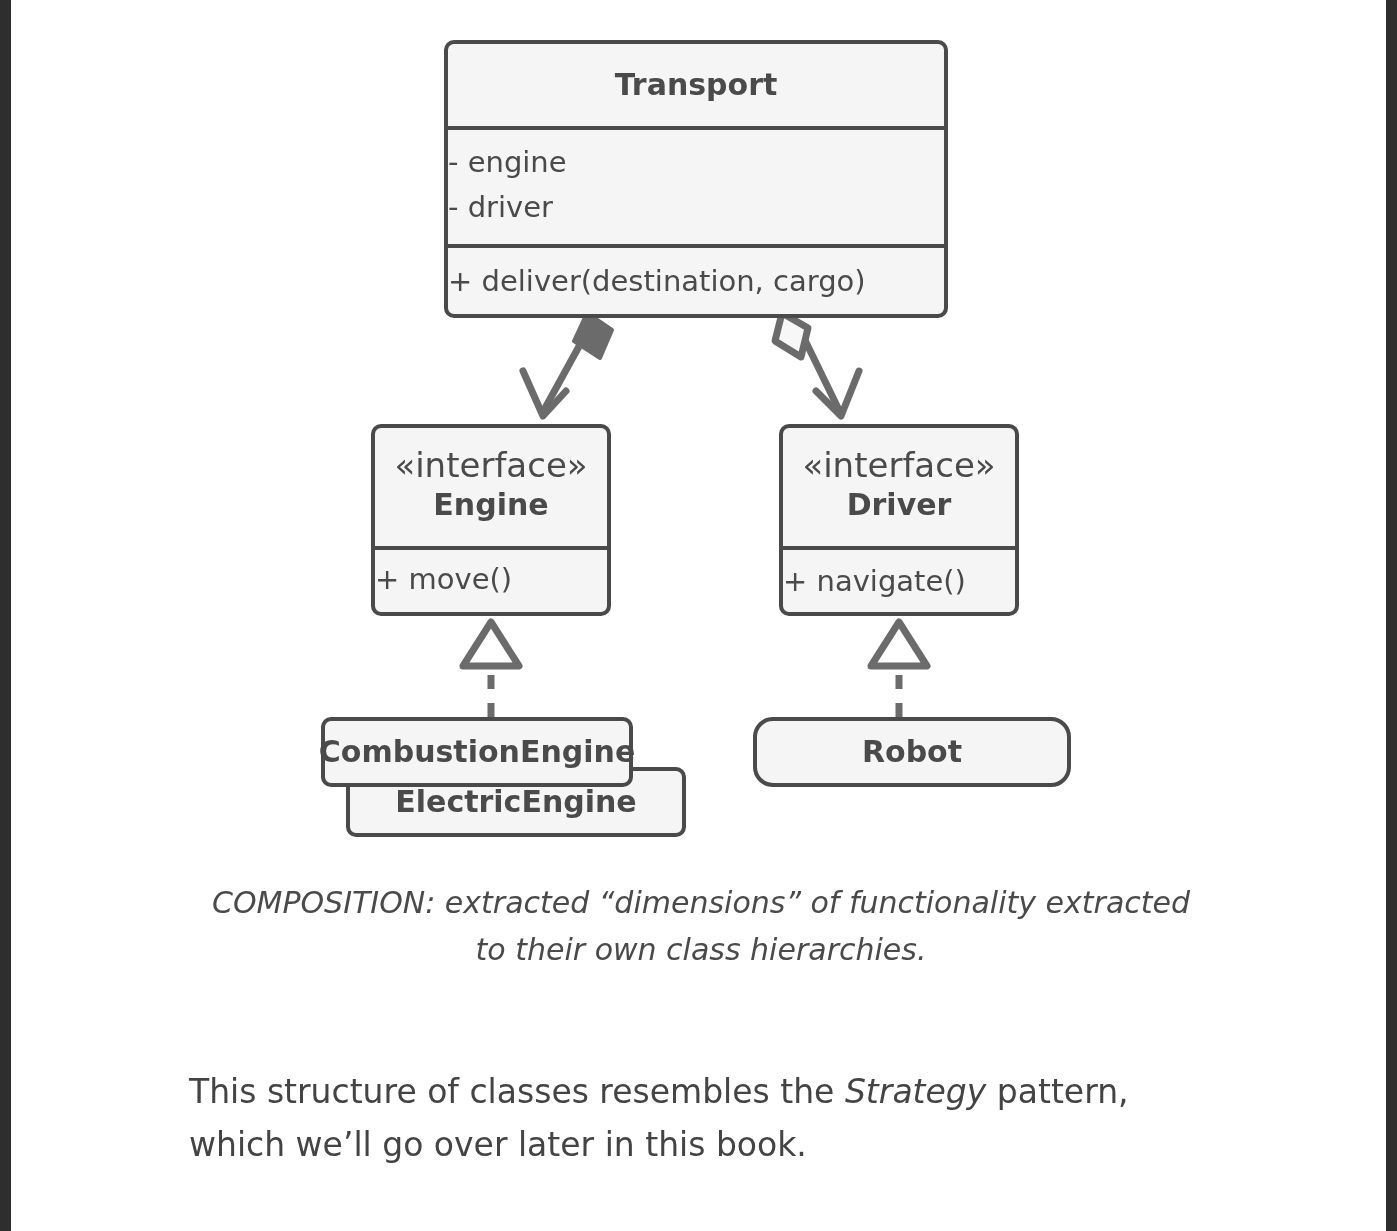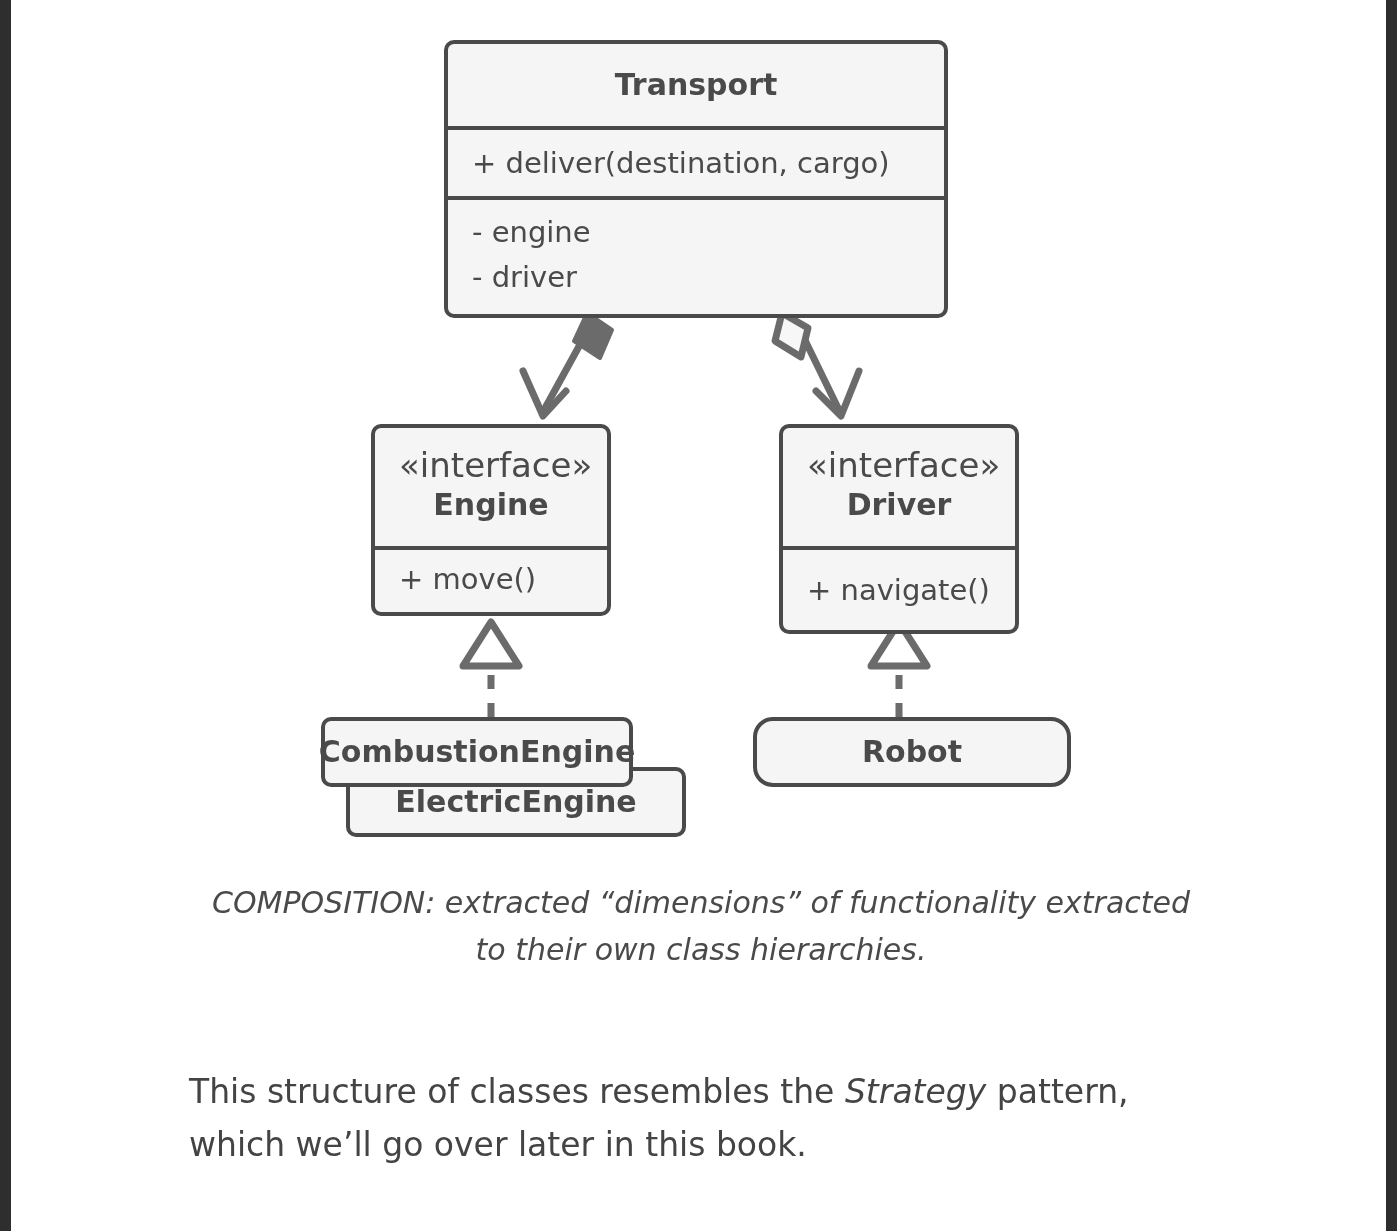--- a/index.html
+++ b/index.html
@@ -55,21 +55,21 @@
   .uml-box {
     position: absolute;
     background: #f5f5f5;
     border: 4px solid #4a4a4a;
     border-radius: 10px;
     box-sizing: border-box;
     color: #4a4a4a;
   }
   .uml-section {
     box-sizing: border-box;
-    padding: 10px 24px;
+    padding: 10px 0;
   }
   .uml-section + .uml-section {
     border-top: 4px solid #4a4a4a;
   }
   .uml-title {
     text-align: center;
     font-weight: bold;
     font-size: 30px;
     line-height: 1.2;
   }
@@ -92,21 +92,21 @@
   #box-transport .sec-ops     { height: 70px; display: flex; align-items: center; }
 
   
   #box-engine { left: 360px; top: 424px; width: 240px; }
   #box-engine .sec-head { height: 118px; padding-top: 16px; }
   #box-engine .sec-ops  { height: 66px; display: flex; align-items: flex-end; }
 
   
   #box-driver { left: 768px; top: 424px; width: 240px; }
   #box-driver .sec-head { height: 118px; padding-top: 16px; }
-  #box-driver .sec-ops  { height: 84px; display: flex; align-items: center; }
+  #box-driver .sec-ops  { height: 66px; display: flex; align-items: center; }
 
   
   .uml-simple {
     display: flex;
     align-items: center;
     justify-content: center;
     height: 62px;
   }
   #box-electricengine   { left: 335px; top: 767px; width: 340px; z-index: 1; }
   #box-combustionengine { left: 310px; top: 717px; width: 312px; z-index: 2; }
@@ -172,26 +172,26 @@
       <g>
         <line x1="888" y1="717" x2="888" y2="665" stroke="#6b6b6b" stroke-width="7" stroke-dasharray="14 14" stroke-linecap="butt"></line>
         <polygon points="888,622 916,666 860,666" fill="#ffffff" stroke="#6b6b6b" stroke-width="7" stroke-linejoin="round"></polygon>
       </g>
     </svg>
 
     <div class="uml-box" id="box-transport">
       <div class="uml-section sec-title">
         <span class="uml-title">Transport</span>
       </div>
-      <div class="uml-section sec-ops">
-        <div class="uml-member">+ deliver(destination, cargo)</div>
-      </div>
       <div class="uml-section sec-attrs">
         <div class="uml-member">- engine</div>
         <div class="uml-member">- driver</div>
+      </div>
+      <div class="uml-section sec-ops">
+        <div class="uml-member">+ deliver(destination, cargo)</div>
       </div>
     </div>
 
     <div class="uml-box" id="box-engine">
       <div class="uml-section sec-head">
         <div class="uml-stereotype">«interface»</div>
         <div class="uml-title">Engine</div>
       </div>
       <div class="uml-section sec-ops">
         <div class="uml-member">+ move()</div>

